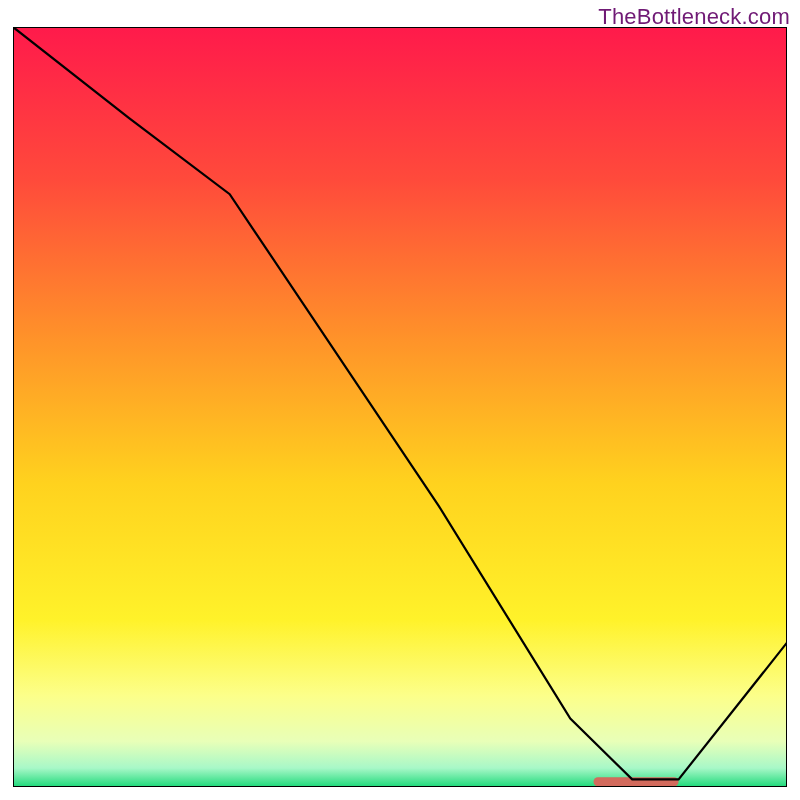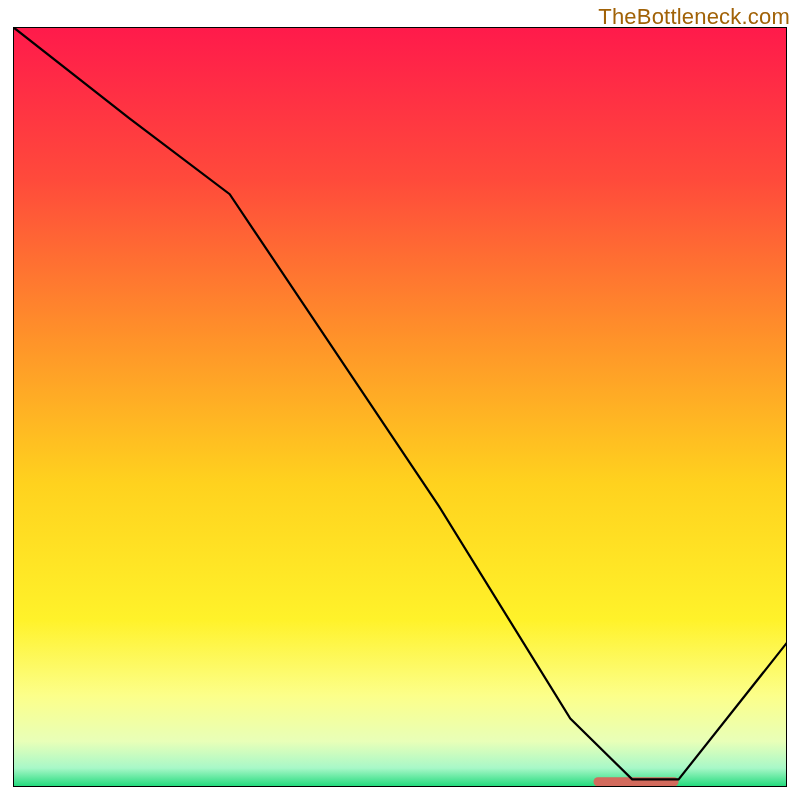--- a/index.html
+++ b/index.html
@@ -14,21 +14,21 @@
   .chart-container {
     position: relative;
     width: 800px;
     height: 800px;
   }
   .watermark {
     position: absolute;
     top: 4px;
     right: 10px;
     font-size: 22px;
-    color: #a16207;
+    color: #701a75;
     font-weight: 500;
     letter-spacing: 0.2px;
   }
   .plot-area {
     position: absolute;
     left: 13px;
     top: 27px;
     width: 774px;
     height: 760px;
   }

